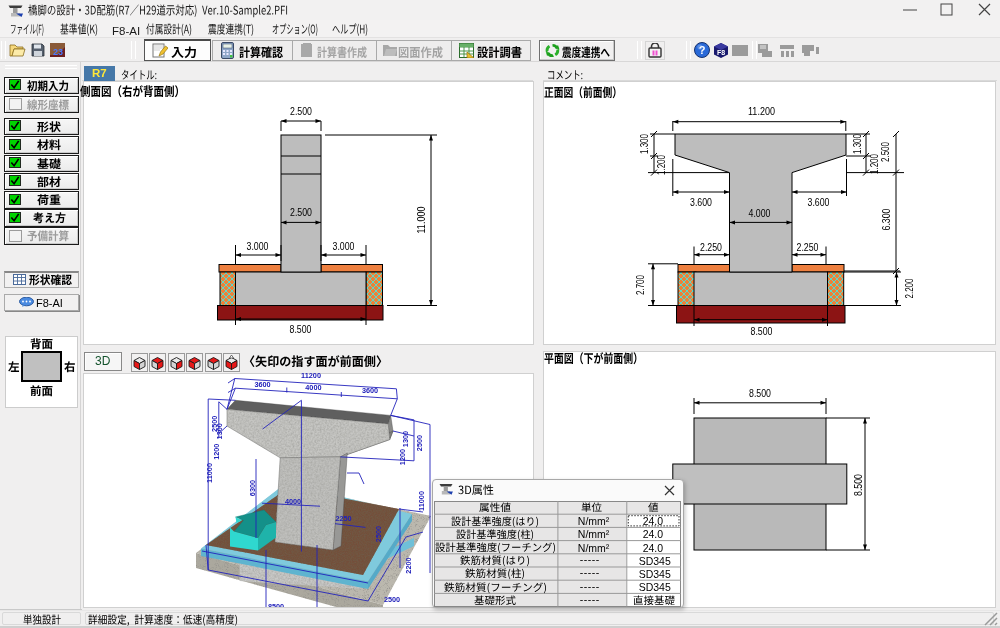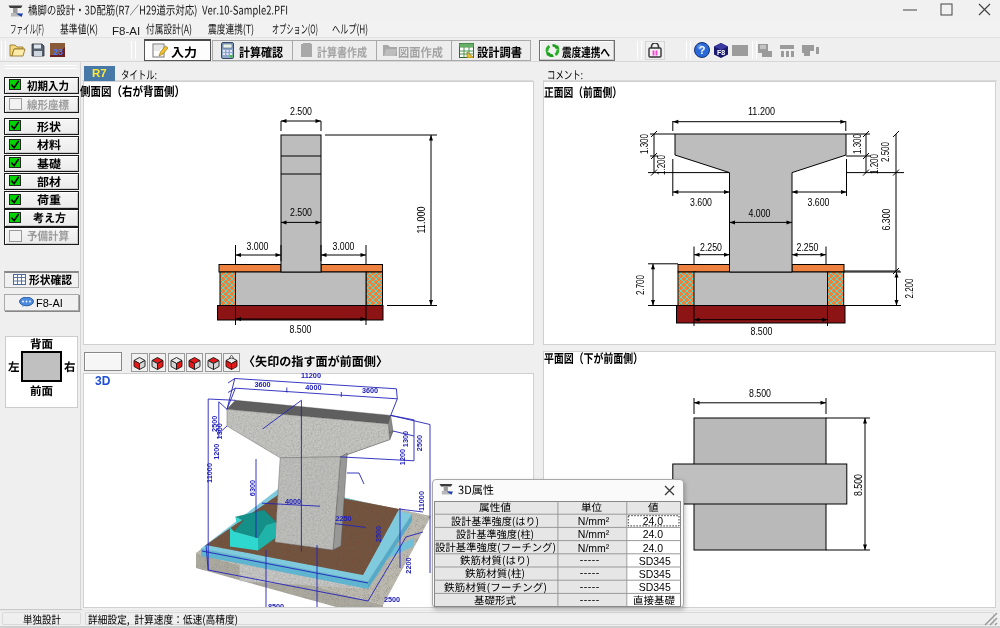--- a/index.html
+++ b/index.html
@@ -490,21 +490,21 @@
       <text x="217" y="32.5" text-anchor="middle" font-size="10.5" fill="#000" textLength="22" lengthAdjust="spacingAndGlyphs">8.500</text>
       <path d="M283 54h44M283 186h44" stroke="#000"></path>
       <path d="M322 54V186" stroke="#000" stroke-width="1"></path>
       <path d="M322 54l-2 5.5h4z" fill="#000"></path>
       <path d="M322 186l-2 -5.5h4z" fill="#000"></path>
       <text transform="rotate(-90 315 121)" x="315" y="124.5" text-anchor="middle" font-size="10.5" fill="#000" textLength="22" lengthAdjust="spacingAndGlyphs">8.500</text>
     </g>
   </svg>
 <div style="position:absolute;left:83px;top:351px;width:450.5px;height:22px;background:#f0efef"></div>
 <div style="position:absolute;left:84px;top:352px;width:38px;height:19px;background:#f6f6f6;border:1px solid #888;box-shadow:inset 1px 1px 0 #fff"></div>
-<div class="lt " style="left:95px;top:355px;font-size:12px;color:#1d4ed8;font-weight:bold;margin-top:20px;">3D</div>
+<div class="lt " style="left:95px;top:355px;font-size:12px;color:#14532d;font-weight:normal;">3D</div>
 <svg class="abs" style="left:130.5px;top:352.5px" width="17" height="19" viewBox="0 0 17 19">
     <rect x="0.5" y="0.5" width="16" height="18" fill="#f2f1f1" stroke="#9a9a9a"></rect>
     <polygon points="3,7.5 8.5,4.5 14,7.5 8.5,10.5" fill="#e9e9e9" stroke="#1a1a1a" stroke-width="0.9"></polygon>
     <polygon points="3,7.5 8.5,10.5 8.5,16.5 3,13.5" fill="#e81818" stroke="#1a1a1a" stroke-width="0.9"></polygon>
     <polygon points="8.5,10.5 14,7.5 14,13.5 8.5,16.5" fill="#d4d4d4" stroke="#1a1a1a" stroke-width="0.9"></polygon>
   </svg>
 <svg class="abs" style="left:149px;top:352.5px" width="17" height="19" viewBox="0 0 17 19">
     <rect x="0.5" y="0.5" width="16" height="18" fill="#f2f1f1" stroke="#9a9a9a"></rect>
     <polygon points="3,7.5 8.5,4.5 14,7.5 8.5,10.5" fill="#e81818" stroke="#1a1a1a" stroke-width="0.9"></polygon>
     <polygon points="3,7.5 8.5,10.5 8.5,16.5 3,13.5" fill="#d4d4d4" stroke="#1a1a1a" stroke-width="0.9"></polygon>

